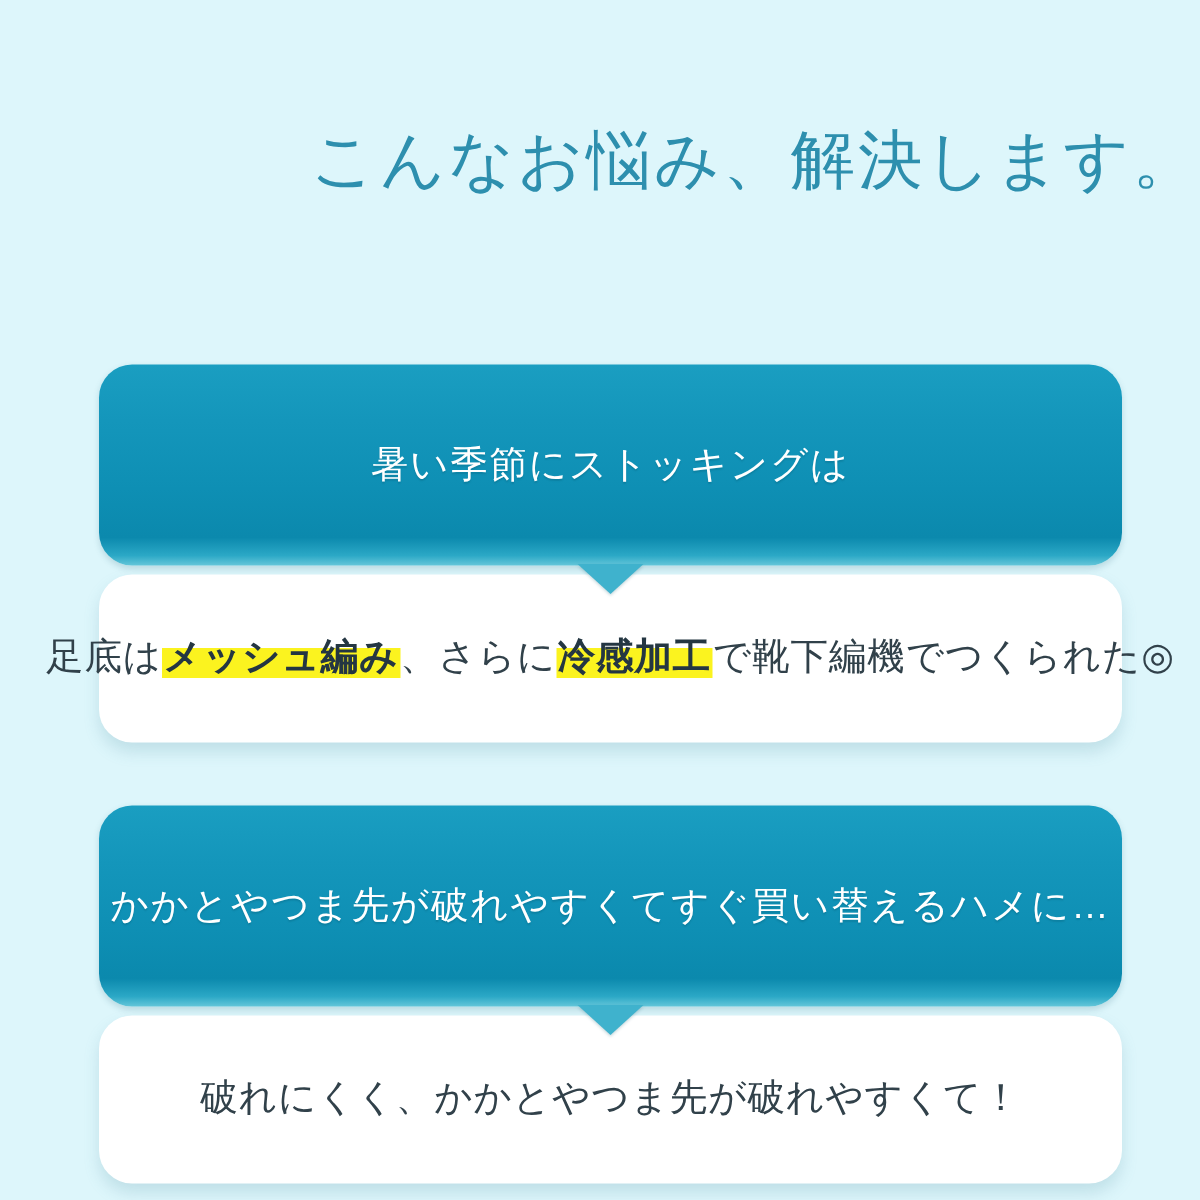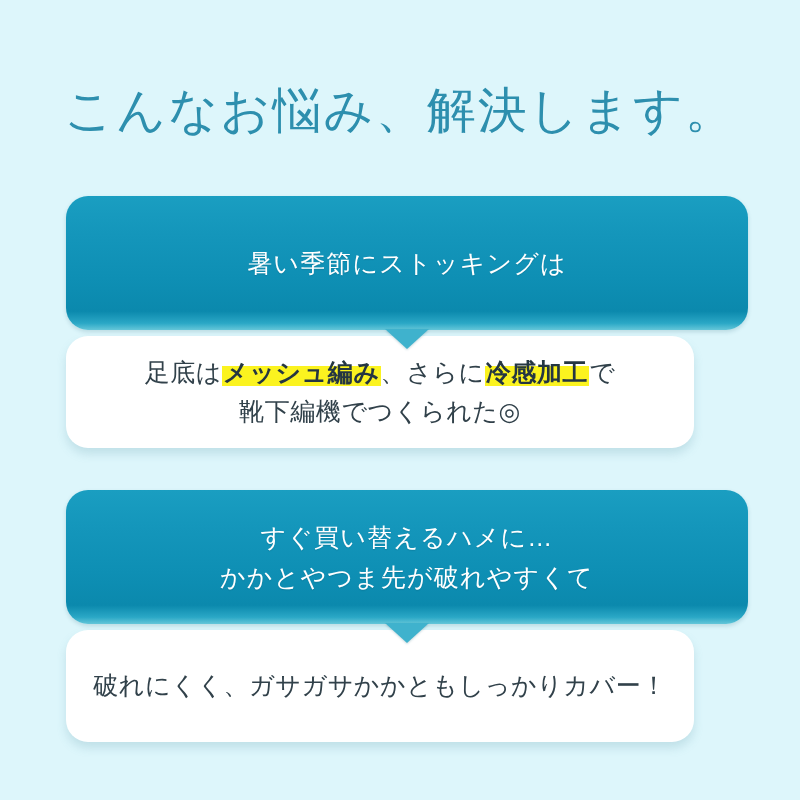--- a/index.html
+++ b/index.html
@@ -22,23 +22,23 @@
     height: 800px;
     box-sizing: border-box;
   }
 
   
   .page-title {
     position: absolute;
     top: 62px;
     left: 0;
     width: 800px;
-    text-align: center;
+    text-align: right;
     font-family: "Liberation Serif", "DejaVu Serif", serif;
-    font-size: 49px;
+    font-size: 43px;
     line-height: 1.15;
     letter-spacing: 2px;
     color: #2d8fae;
     white-space: nowrap;
     font-weight: 400;
     margin-top: 21px;
   }
 
   
   .qa-group {
@@ -57,25 +57,26 @@
     border-radius: 22px;
     background: linear-gradient(to bottom,
         #1a9ec1 0%,
         #1496bb 28%,
         #0e8fb4 62%,
         #0b89ad 86%,
         #2ba8c6 95%,
         #64c6d9 100%);
     box-sizing: border-box;
     display: flex;
-    flex-direction: column;
+    flex-direction: row;
     align-items: center;
     justify-content: center;
     box-shadow: 0 2px 4px rgba(20,90,110,0.18);
     z-index: 2;
+    margin-top: 47px;
   }
   .problem-card::after {
     
     content: "";
     position: absolute;
     bottom: -19px;
     left: 50%;
     margin-left: -22px;
     width: 0;
     height: 0;
@@ -93,27 +94,26 @@
     text-align: center;
     white-space: nowrap;
     font-weight: 400;
     text-shadow: 0 1px 1px rgba(0,60,80,0.18);
   }
 
   
   .answer-card {
     position: relative;
     margin-top: 6px;
-    width: 628px;
+    width: 682px;
     height: 112px;
     border-radius: 22px;
     background: #ffffff;
     box-shadow: 0 6px 10px rgba(90,150,170,0.22);
     display: flex;
-    flex-direction: column;
     align-items: center;
     justify-content: center;
     box-sizing: border-box;
     z-index: 1;
   }
   .answer-line {
     color: #31414a;
     font-size: 25px;
     line-height: 1.58;
     letter-spacing: 0.6px;
@@ -147,22 +147,22 @@
 
     <div class="answer-card">
       <div class="answer-line"><span>足底は</span><span class="hl">メッシュ編み</span><span>、さらに</span><span class="hl">冷感加工</span><span>で</span></div>
       <div class="answer-line">靴下編機でつくられた◎</div>
     </div>
   </div>
 
   <div class="qa-group" id="group-2">
 
     <div class="problem-card">
+      <div class="problem-line">かかとやつま先が破れやすくて</div>
       <div class="problem-line">すぐ買い替えるハメに…</div>
-      <div class="problem-line">かかとやつま先が破れやすくて</div>
     </div>
 
     <div class="answer-card">
-      <div class="answer-line">破れにくく、ガサガサかかともしっかりカバー！</div>
+      <div class="answer-line">破れにくく、かかとやつま先が破れやすくて！</div>
     </div>
   </div>
 
 </div>
 
 </body></html>

